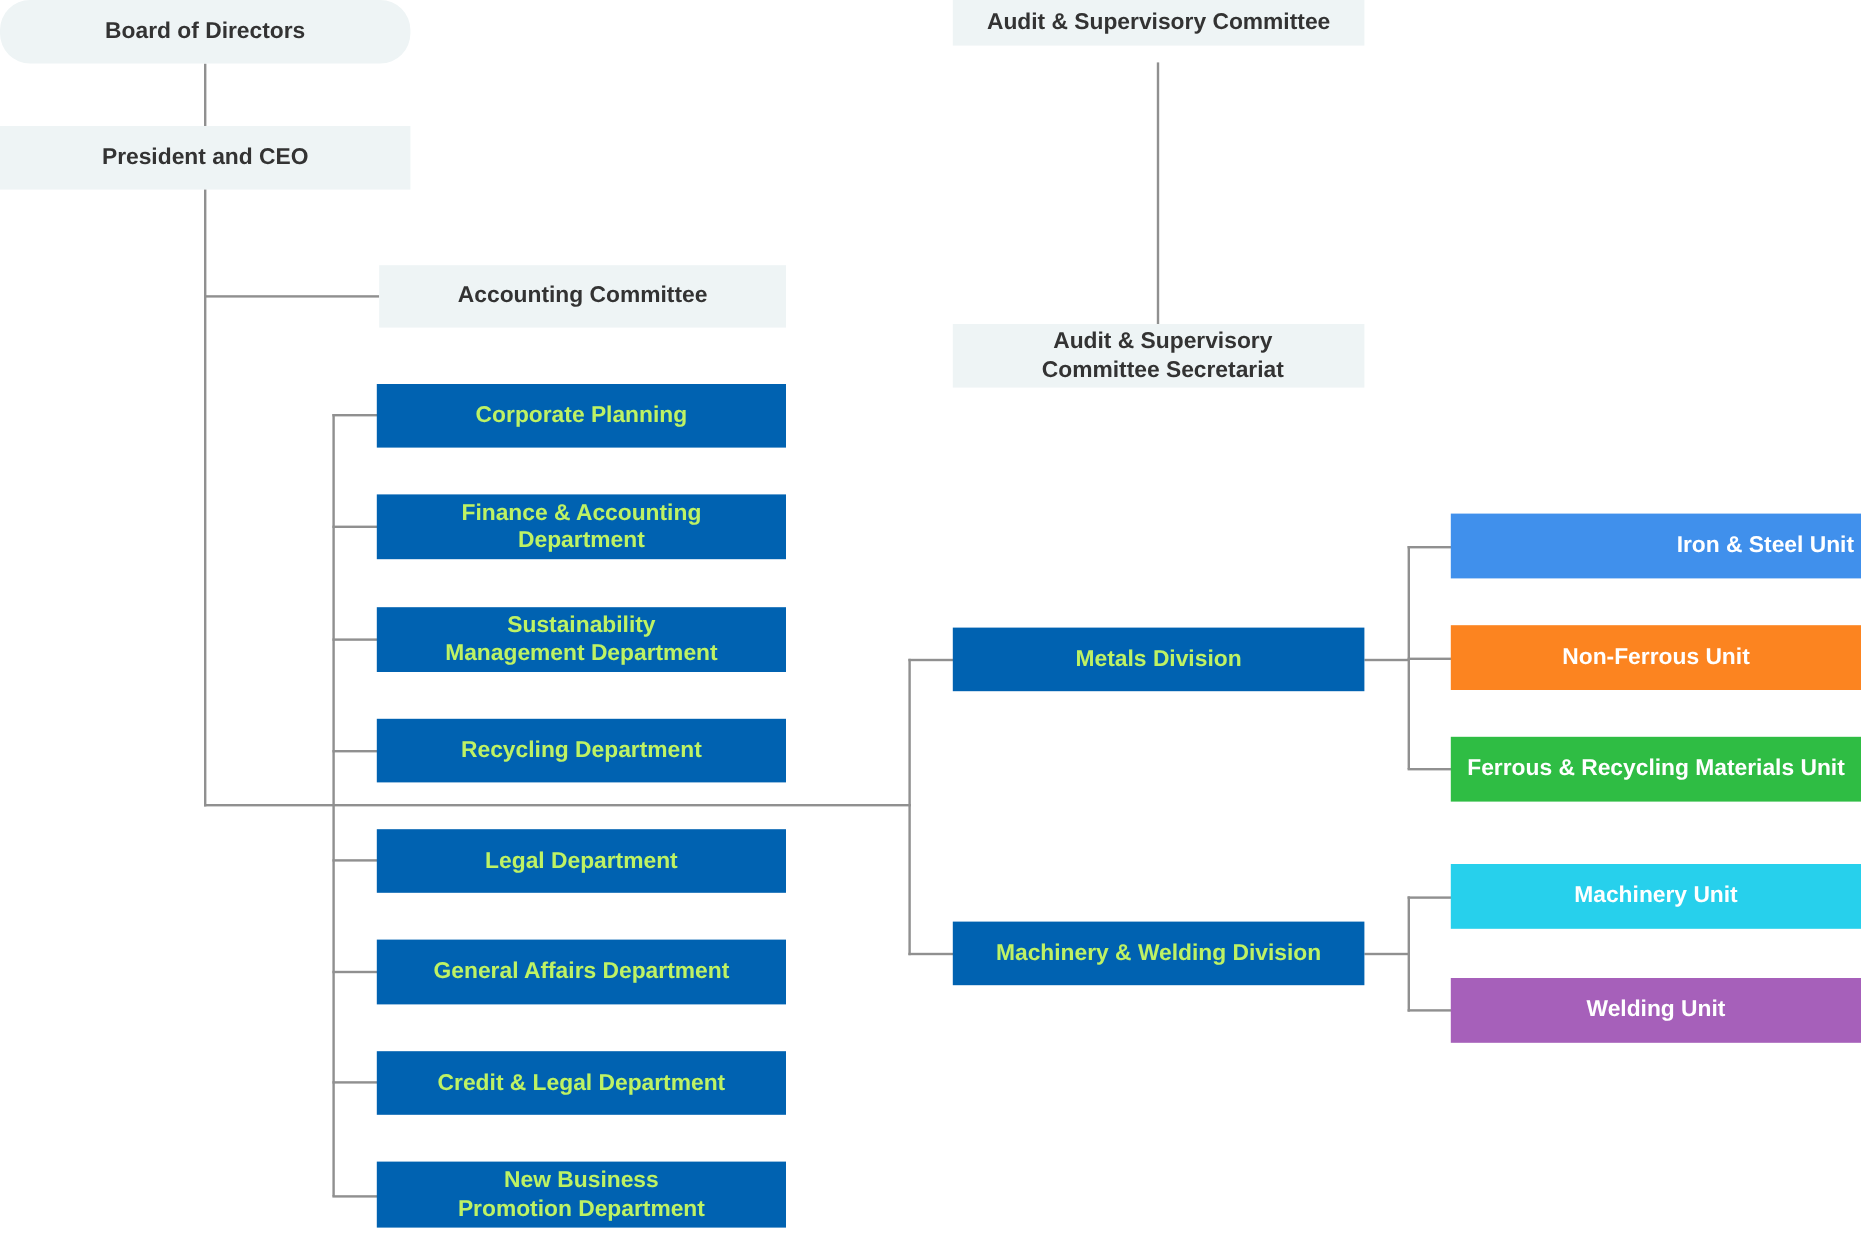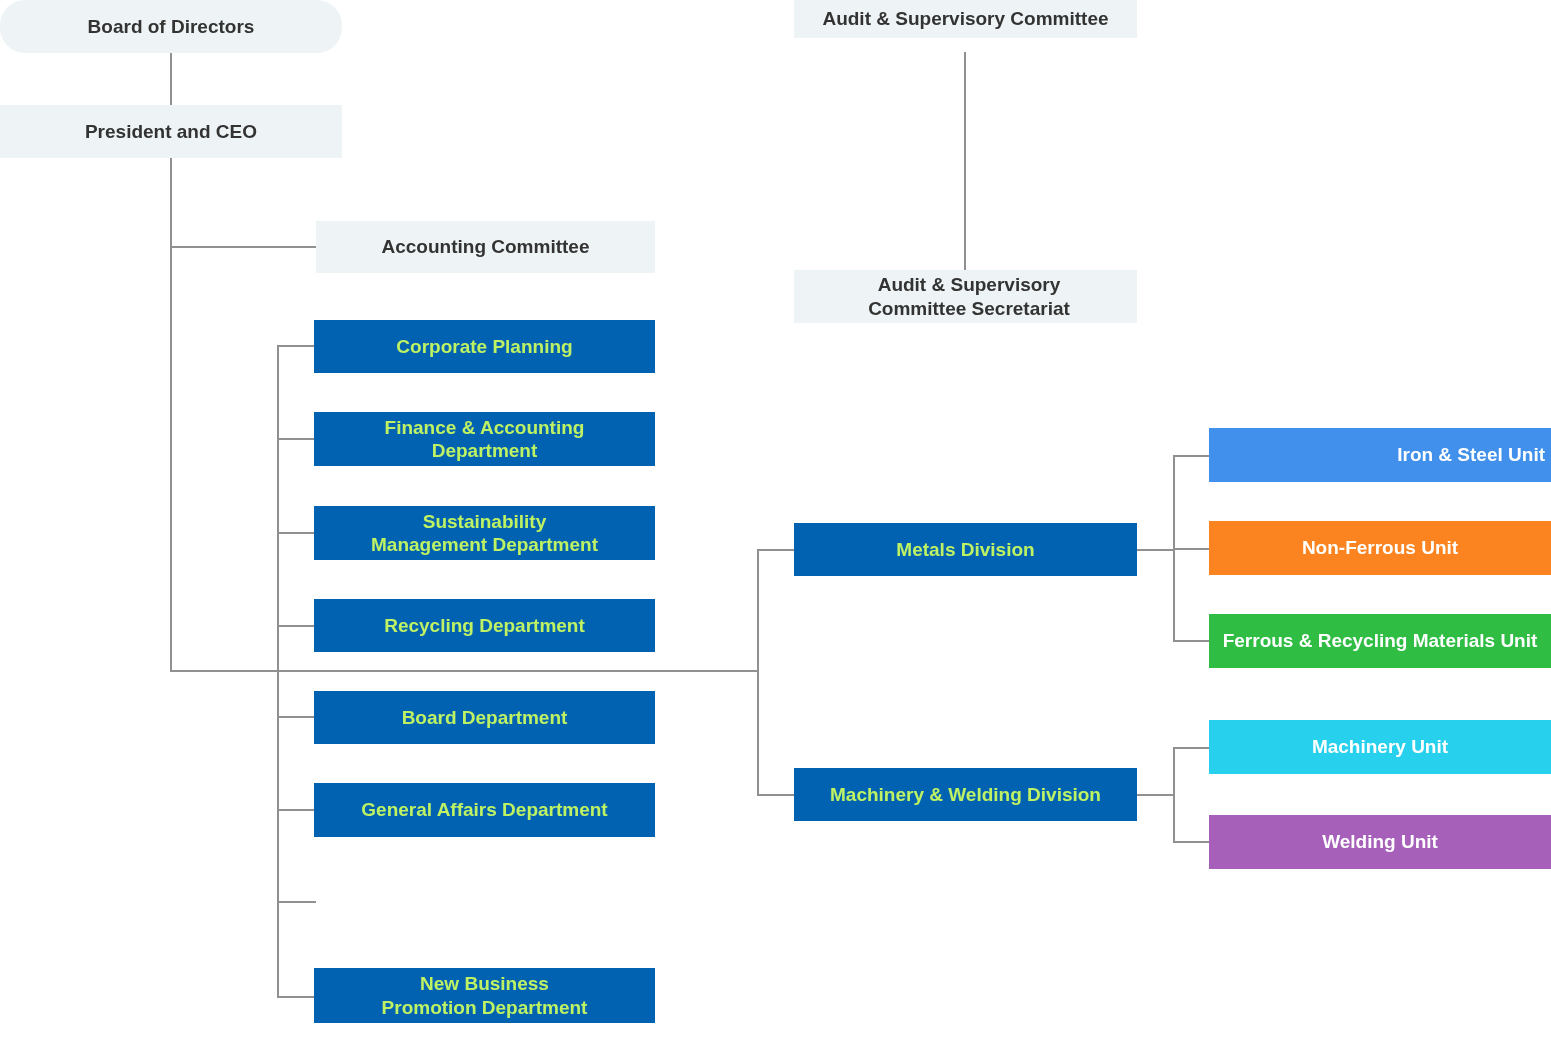--- a/index.html
+++ b/index.html
@@ -125,24 +125,27 @@
 Department</span>
   </div>
   <div class="node blue" style="left:314px; top:506px; width:341px; height:54px;">
     <span class="label">Sustainability
 Management Department</span>
   </div>
   <div class="node blue" style="left:314px; top:599px; width:341px; height:53px;">
     <span class="label">Recycling Department</span>
   </div>
   <div class="node blue" style="left:314px; top:691px; width:341px; height:53px;">
-    <span class="label">Board Department</span>
+    <span class="label">Legal Department</span>
   </div>
   <div class="node blue" style="left:314px; top:783px; width:341px; height:54px;">
     <span class="label">General Affairs Department</span>
+  </div>
+  <div class="node blue" style="left:314px; top:876px; width:341px; height:53px;">
+    <span class="label">Credit &amp; Legal Department</span>
   </div>
   <div class="node blue" style="left:314px; top:968px; width:341px; height:55px;">
     <span class="label">New Business
 Promotion Department</span>
   </div>
 
   <div class="node blue" style="left:794px; top:523px; width:343px; height:53px;">
     <span class="label">Metals Division</span>
   </div>
   <div class="node blue" style="left:794px; top:768px; width:343px; height:53px;">

